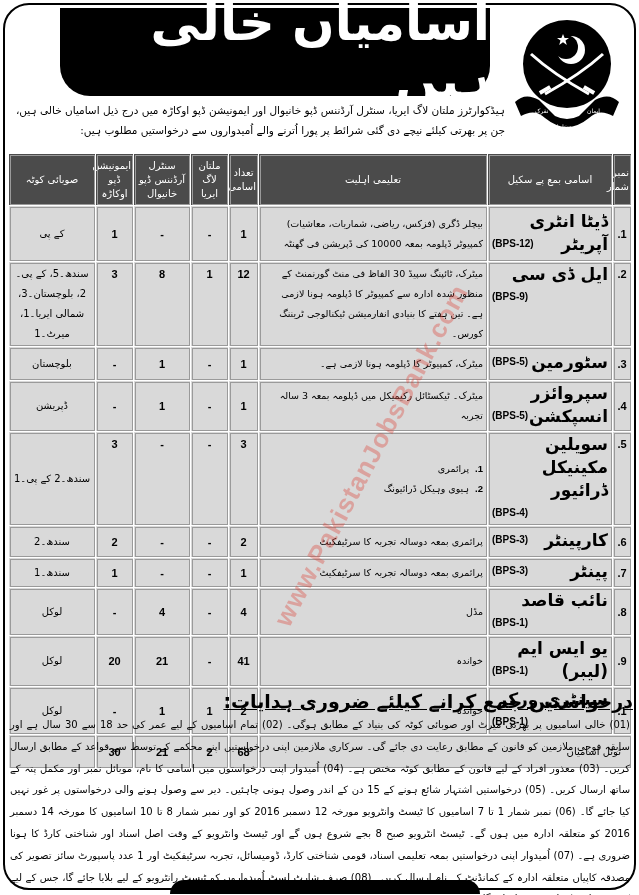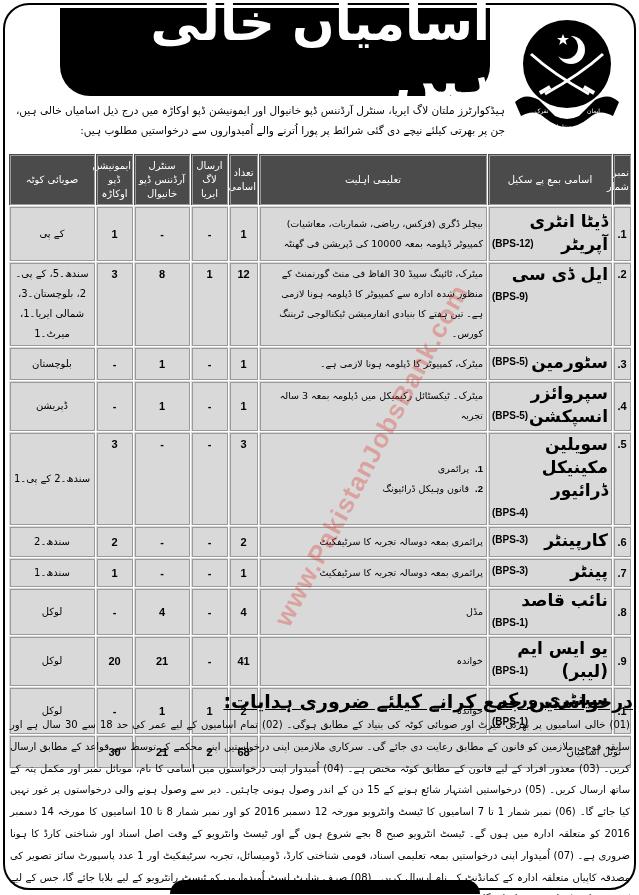--- a/index.html
+++ b/index.html
@@ -127,21 +127,21 @@
       <col style="width:57px">
     <col style="width:38px">
       <col style="width:87px">
   </colgroup>
   <thead>
     <tr>
       <th>نمبر شمار</th>
       <th>اسامی بمع پے سکیل</th>
       <th>تعلیمی اہلیت</th>
       <th>تعداد اسامی</th>
-      <th>ارسال لاگ ایریا</th>
+      <th>ملتان لاگ ایریا</th>
       <th>سنٹرل آرڈننس ڈپو خانیوال</th>
       <th>ایمونیشن ڈپو اوکاڑہ</th>
       <th>صوبائی کوٹہ</th>
     </tr>
   </thead>
   <tbody>
     <tr style="height:56px">
       <td class="sn">1.</td>
       <td class="post"><span class="post-name">ڈیٹا انٹری آپریٹر</span> <span class="bps">(BPS-12)</span></td>
       <td class="edu">بیچلر ڈگری (فزکس، ریاضی، شماریات، معاشیات) کمپیوٹر ڈپلومہ بمعہ 10000 کی ڈپریشن فی گھنٹہ</td>
@@ -180,21 +180,21 @@
       <td class="num">1</td>
       <td class="num">-</td>
       <td class="quota">ڈپریشن</td>
     </tr>
     <tr style="height:54px">
       <td class="sn" style="vertical-align:top">5.</td>
       <td class="post"><span class="post-name">سویلین مکینیکل ڈرائیور</span><br><span class="bps">(BPS-4)</span></td>
       <td class="edu">
         <ul class="edu-list">
           <li><span class="n">1.</span><span>پرائمری</span></li>
-          <li><span class="n">2.</span><span>قانون وہیکل ڈرائیونگ</span></li>
+          <li><span class="n">2.</span><span>ہیوی وہیکل ڈرائیونگ</span></li>
         </ul>
       </td>
       <td class="num" style="vertical-align:top">3</td>
       <td class="num" style="vertical-align:top">-</td>
       <td class="num" style="vertical-align:top">-</td>
       <td class="num" style="vertical-align:top">3</td>
       <td class="quota">سندھ۔2 کے پی۔1</td>
     </tr>
     <tr style="height:32px">
       <td class="sn">6.</td>

